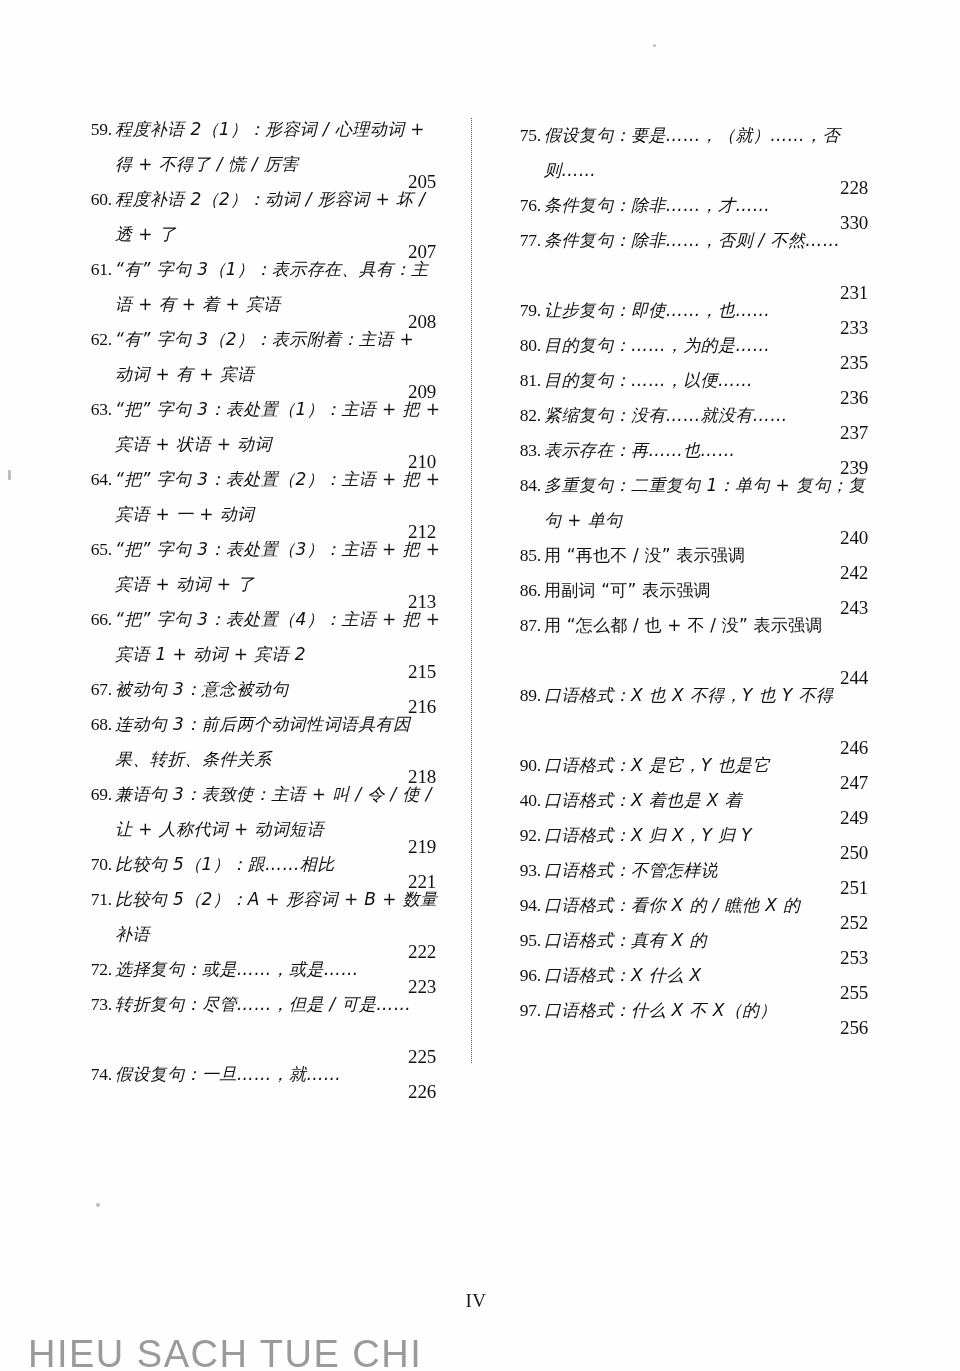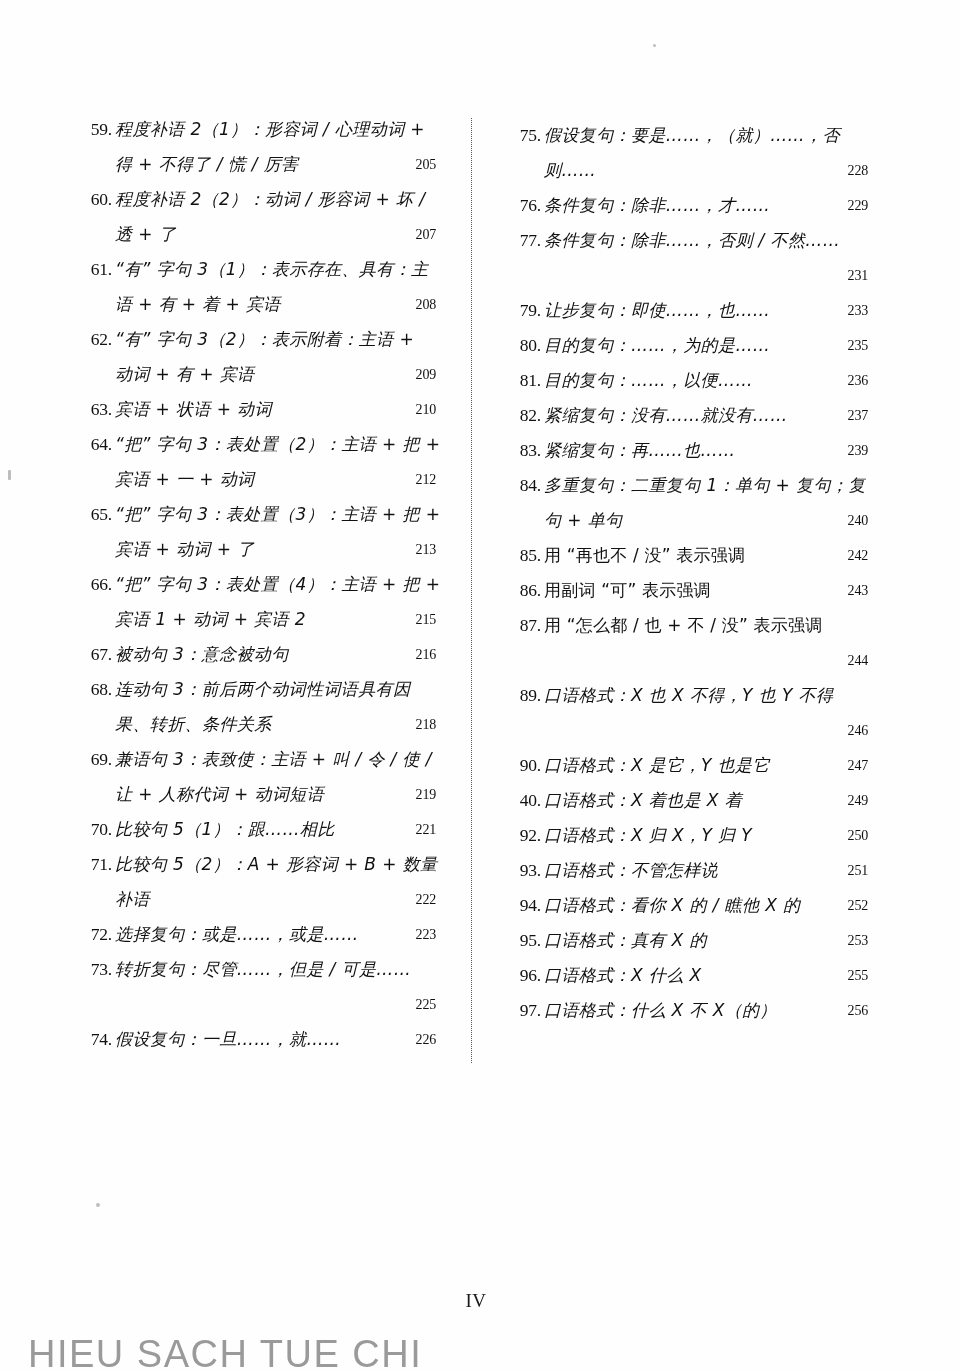--- a/index.html
+++ b/index.html
@@ -85,24 +85,24 @@
   
   .entry.upright .txt {
     font-style: normal;
     font-family: "DejaVu Sans", "Liberation Sans", sans-serif;
     letter-spacing: 0.2px;
   }
 
   .page-no {
     position: absolute;
     right: 0;
-    top: 0;
+    top: 17px;
     font-family: "Liberation Serif", "DejaVu Serif", serif;
     font-style: normal;
-    font-size: 14px;
+    font-size: 19px;
     letter-spacing: -0.2px;
   }
   
   .line.cont .txt { padding-left: 0; }
 
   
   .folio {
     position: absolute;
     left: 0;
     top: 1290px;
@@ -161,20 +161,21 @@
           <div class="line"><span class="txt">“有” 字句 3（1）：表示存在、具有：主</span></div>
           <div class="line cont"><span class="txt">语 + 有 + 着 + 宾语</span><span class="page-no">208</span></div>
         </div>
         <div class="entry">
           <span class="num">62.</span>
           <div class="line"><span class="txt">“有” 字句 3（2）：表示附着：主语 +</span></div>
           <div class="line cont"><span class="txt">动词 + 有 + 宾语</span><span class="page-no">209</span></div>
         </div>
         <div class="entry">
           <span class="num">63.</span>
+          <div class="line"><span class="txt">“把” 字句 3：表处置（1）：主语 + 把 +</span></div>
           <div class="line cont"><span class="txt">宾语 + 状语 + 动词</span><span class="page-no">210</span></div>
         </div>
         <div class="entry">
           <span class="num">64.</span>
           <div class="line"><span class="txt">“把” 字句 3：表处置（2）：主语 + 把 +</span></div>
           <div class="line cont"><span class="txt">宾语 + 一 + 动词</span><span class="page-no">212</span></div>
         </div>
         <div class="entry">
           <span class="num">65.</span>
           <div class="line"><span class="txt">“把” 字句 3：表处置（3）：主语 + 把 +</span></div>
@@ -223,21 +224,21 @@
         </div>
       </div>
     <div class="toc-col right" id="col-right">
         <div class="entry">
           <span class="num">75.</span>
           <div class="line"><span class="txt">假设复句：要是……，（就）……，否</span></div>
           <div class="line cont"><span class="txt">则……</span><span class="page-no">228</span></div>
         </div>
         <div class="entry">
           <span class="num">76.</span>
-          <div class="line"><span class="txt">条件复句：除非……，才……</span><span class="page-no">229</span></div>
+          <div class="line"><span class="txt">条件复句：除非……，才……</span><span class="page-no">330</span></div>
         </div>
         <div class="entry">
           <span class="num">77.</span>
           <div class="line"><span class="txt">条件复句：除非……，否则 / 不然……</span></div>
           <div class="line cont"><span class="txt"></span><span class="page-no">231</span></div>
         </div>
         <div class="entry">
           <span class="num">79.</span>
           <div class="line"><span class="txt">让步复句：即使……，也……</span><span class="page-no">233</span></div>
         </div>
@@ -248,21 +249,21 @@
         <div class="entry">
           <span class="num">81.</span>
           <div class="line"><span class="txt">目的复句：……，以便……</span><span class="page-no">236</span></div>
         </div>
         <div class="entry">
           <span class="num">82.</span>
           <div class="line"><span class="txt">紧缩复句：没有……就没有……</span><span class="page-no">237</span></div>
         </div>
         <div class="entry">
           <span class="num">83.</span>
-          <div class="line"><span class="txt">紧缩复句：再……也……</span><span class="page-no">239</span></div>
+          <div class="line"><span class="txt">表示存在：再……也……</span><span class="page-no">239</span></div>
         </div>
         <div class="entry">
           <span class="num">84.</span>
           <div class="line"><span class="txt">多重复句：二重复句 1：单句 + 复句；复</span></div>
           <div class="line cont"><span class="txt">句 + 单句</span><span class="page-no">240</span></div>
         </div>
         <div class="entry upright">
           <span class="num">85.</span>
           <div class="line"><span class="txt">用 “再也不 / 没” 表示强调</span><span class="page-no">242</span></div>
         </div>

